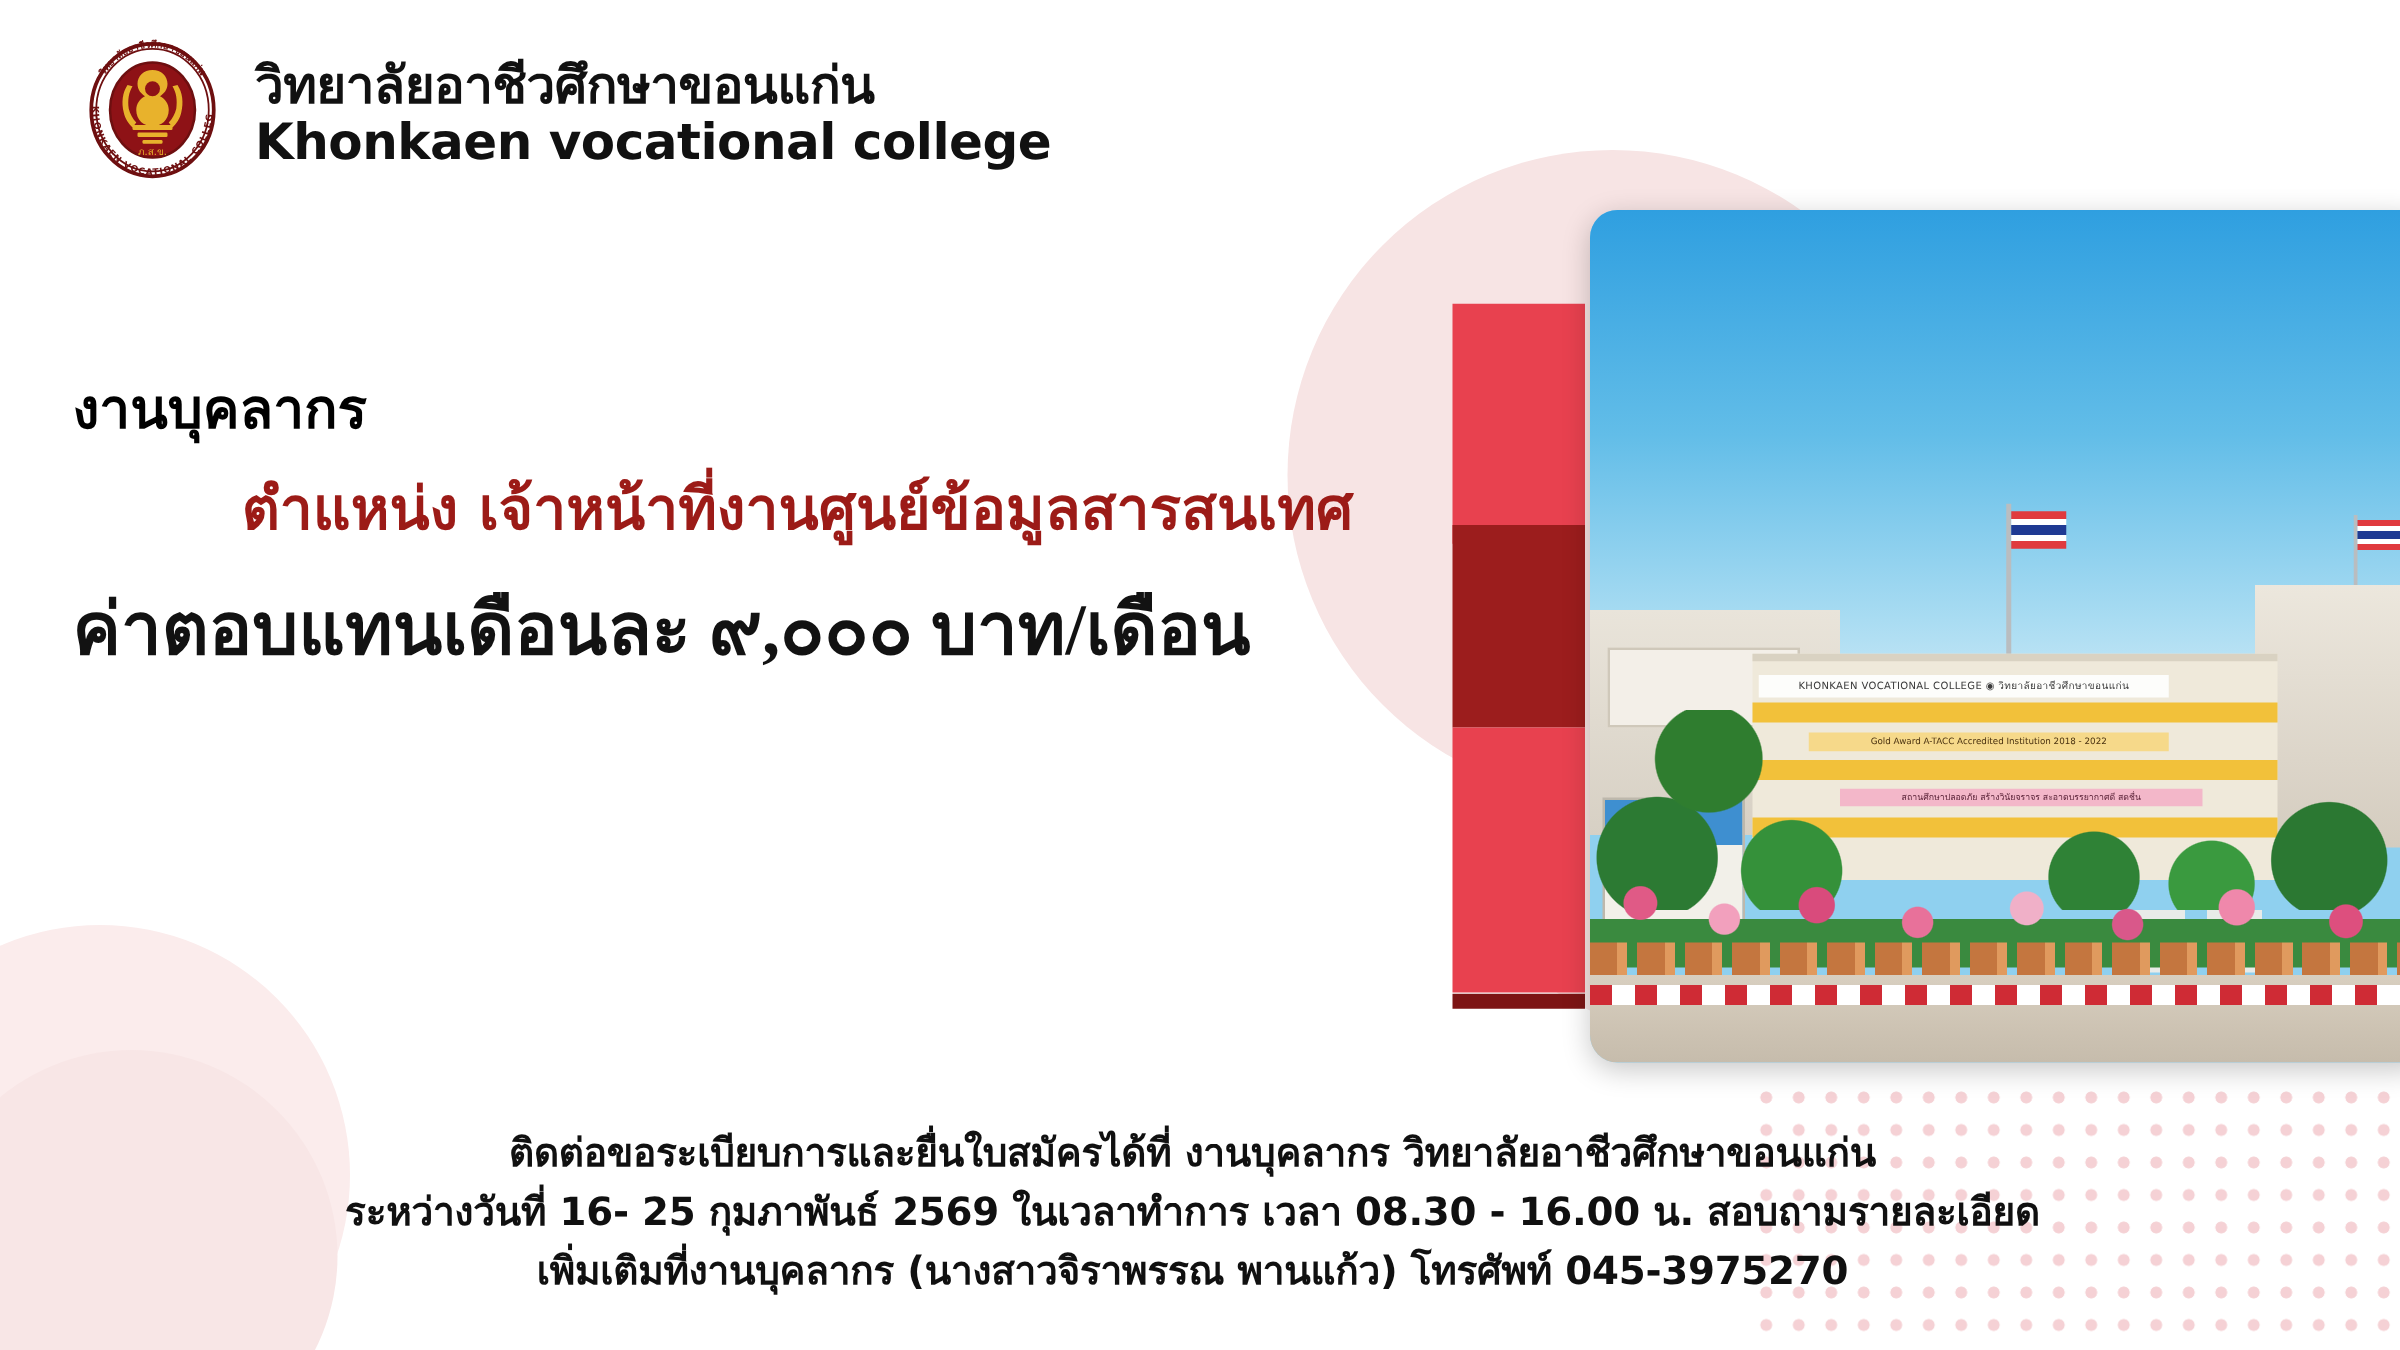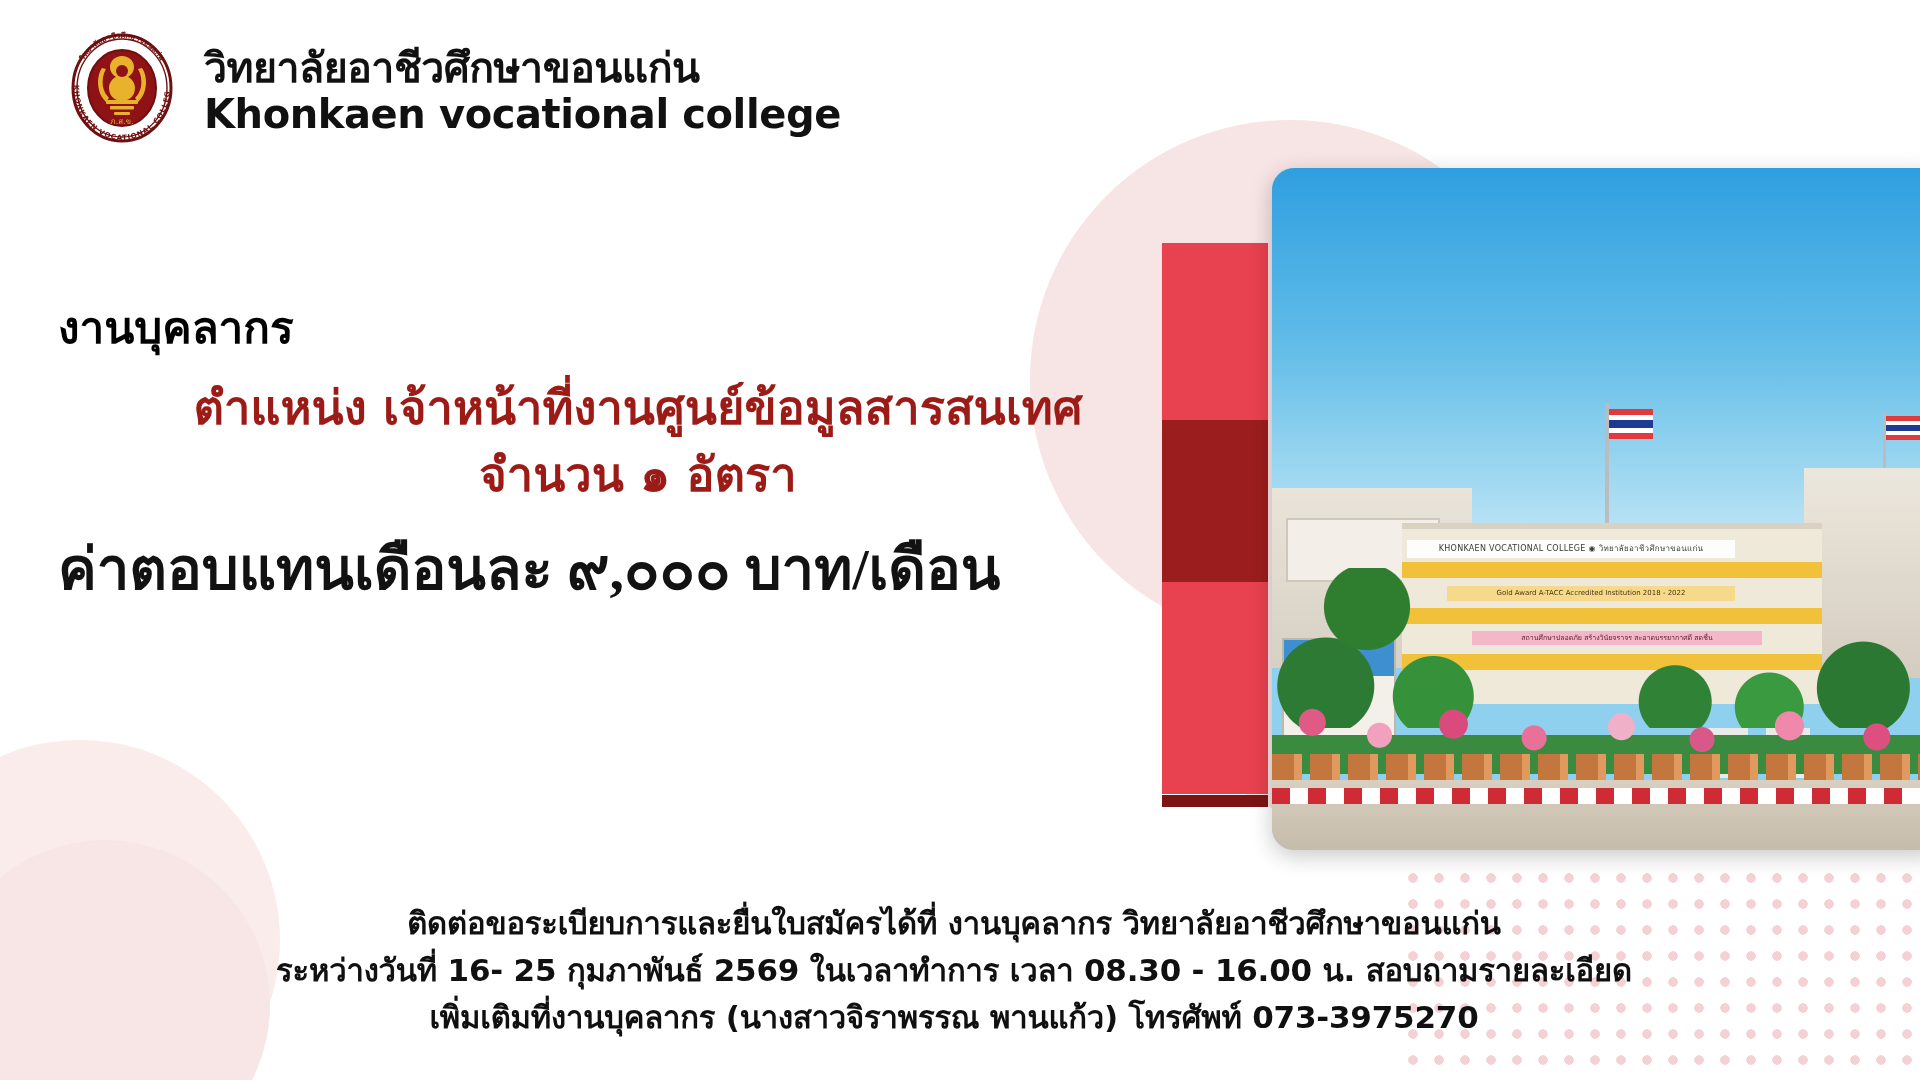--- a/index.html
+++ b/index.html
@@ -452,21 +452,20 @@
     </div>
     <div class="header-text">
       <div class="header-th">วิทยาลัยอาชีวศึกษาขอนแก่น</div>
       <div class="header-en">Khonkaen vocational college</div>
     </div>
   </div>
 
   <div class="copy">
     <div class="line-kicker">งานบุคลากร</div>
     <div class="line-red">ตำแหน่ง เจ้าหน้าที่งานศูนย์ข้อมูลสารสนเทศ</div>
-    <div class="line-red">จำนวน ๑ อัตรา</div>
     <div class="line-salary">ค่าตอบแทนเดือนละ ๙,๐๐๐ บาท/เดือน</div>
   </div>
 
   <div class="photo-card">
     <div class="ph-sky"></div>
     <div class="ph-flagpole"></div>
     <div class="ph-flag"></div>
     <div class="ph-flagpole2"></div>
     <div class="ph-flag2"></div>
     <div class="ph-building-left"></div>
@@ -485,16 +484,16 @@
     <div class="ph-chairs"></div>
     <div class="ph-flowers"></div>
     <div class="ph-pots"></div>
     <div class="ph-ground"></div>
     <div class="ph-barrier"></div>
   </div>
 
   <div class="footer">
     <div>ติดต่อขอระเบียบการและยื่นใบสมัครได้ที่ งานบุคลากร วิทยาลัยอาชีวศึกษาขอนแก่น</div>
     <div>ระหว่างวันที่ 16- 25 กุมภาพันธ์ 2569 ในเวลาทำการ เวลา 08.30 - 16.00 น. สอบถามรายละเอียด</div>
-    <div>เพิ่มเติมที่งานบุคลากร (นางสาวจิราพรรณ พานแก้ว) โทรศัพท์ 073-3975270</div>
+    <div>เพิ่มเติมที่งานบุคลากร (นางสาวจิราพรรณ พานแก้ว) โทรศัพท์ 045-3975270</div>
   </div>
 
 </div>
 
 </body></html>

